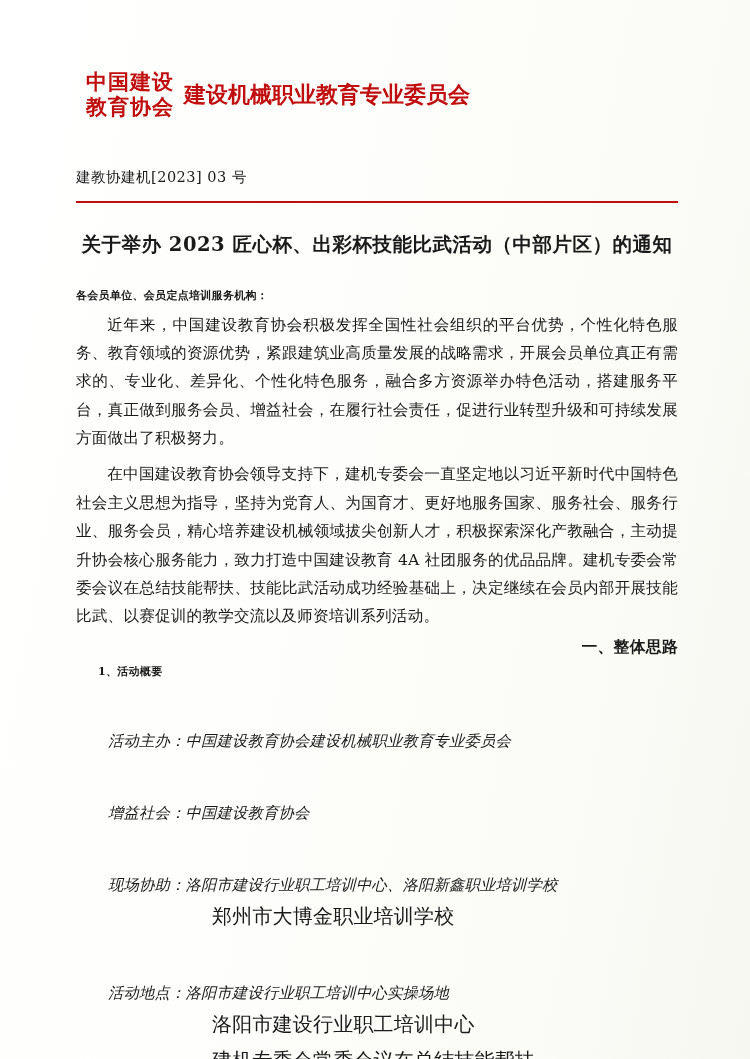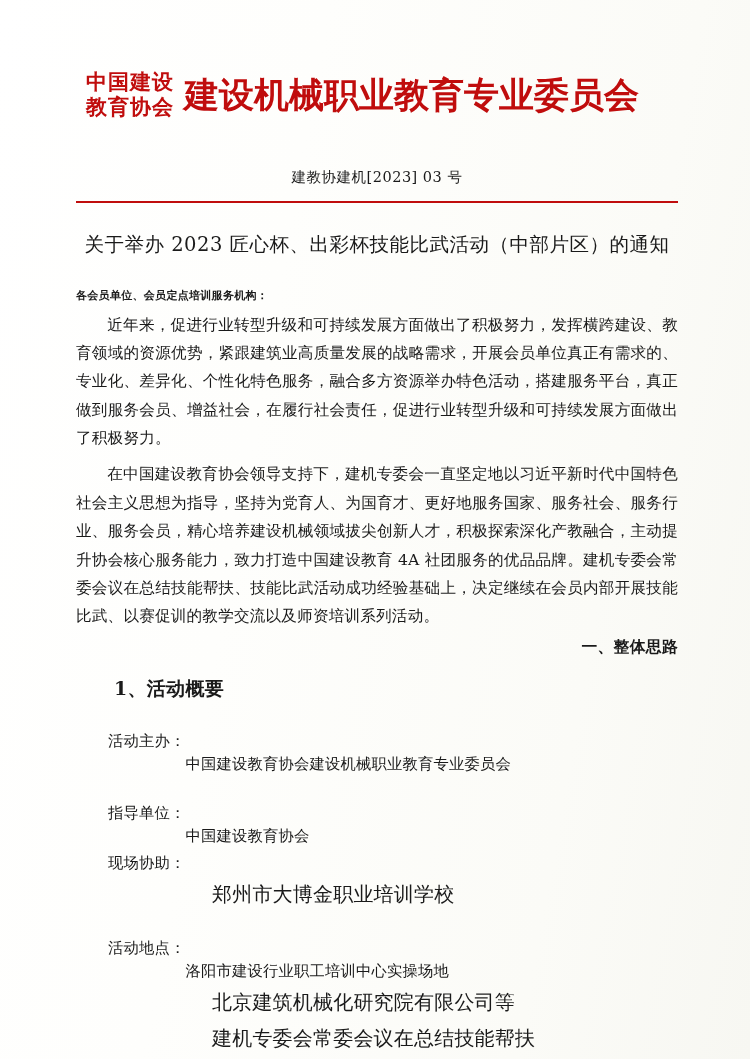--- a/index.html
+++ b/index.html
@@ -48,46 +48,45 @@
     line-height: 1.18;
     letter-spacing: 1px;
     text-align: center;
     white-space: nowrap;
   }
   .assoc-mark .l2 { display: block; }
   .masthead-title {
     color: #c00d0d;
     font-family: "DejaVu Sans", "Liberation Sans", sans-serif;
     font-weight: bold;
-    font-size: 35px;
+    font-size: 22px;
     line-height: 1.1;
     letter-spacing: 0px;
     white-space: nowrap;
   }
 
   
   .doc-number {
-    text-align: center;
     font-size: 14.5px;
     letter-spacing: 0.5px;
     margin-top: 48px;
     font-family: "DejaVu Serif", "Liberation Serif", serif;
   }
   .red-rule {
     margin-top: 14px;
     height: 2px;
     background: #c00d0d;
     width: 100%;
   }
 
   
   .doc-title {
     text-align: center;
     font-size: 19.5px;
-    font-weight: normal;
+    font-weight: bold;
     letter-spacing: 0.5px;
     margin-top: 28px;
     font-family: "DejaVu Serif", "Liberation Serif", serif;
   }
 
   
   .salutation {
     margin-top: 30px;
     font-size: 11px;
     font-weight: bold;
@@ -103,36 +102,37 @@
     letter-spacing: 0.2px;
   }
   .section-head {
     font-size: 15.8px;
     font-weight: bold;
     margin-top: 6px;
     letter-spacing: 0.3px;
     text-align: right;
   }
   .sub-head {
-    font-size: 19px;
-    font-weight: bold;
-    margin-top: 18px;
+    font-size: 11px;
+    font-weight: bold;
+    margin-top: 6px;
     padding-left: 2em;
     letter-spacing: 0.3px;
   }
   .field-list {
     margin-top: 4px;
     padding-left: 2em;
   }
   .field-row {
     display: flex;
-    align-items: center;
+    align-items: flex-end;
     font-size: 15.3px;
     line-height: 1.78;
     letter-spacing: 0.2px;
+    font-style: italic;
   }
   .field-label {
     flex: 0 0 auto;
     white-space: nowrap;
   }
   .field-value {
     flex: 1 1 auto;
     margin-top: 45px;
   }
   .field-cont {
@@ -157,47 +157,48 @@
       <div class="masthead-title">建设机械职业教育专业委员会</div>
     </div>
 
     <div class="doc-number">建教协建机[2023] 03 号</div>
     <div class="red-rule"></div>
 
     <div class="doc-title">关于举办 2023 匠心杯、出彩杯技能比武活动（中部片区）的通知</div>
 
     <div class="salutation">各会员单位、会员定点培训服务机构：</div>
 
-    <p class="body-para">近年来，促进行业转型升级和可持续发展方面做出了积极努力，发挥横跨建设、教育领域的资源优势，紧跟建筑业高质量发展的战略需求，开展会员单位真正有需求的、专业化、差异化、个性化特色服务，融合多方资源举办特色活动，搭建服务平台，真正做到服务会员、增益社会，在履行社会责任，促进行业转型升级和可持续发展方面做出了积极努力。</p>
+    <p class="body-para">近年来，中国建设教育协会积极发挥全国性社会组织的平台优势，个性化特色服务、教育领域的资源优势，紧跟建筑业高质量发展的战略需求，开展会员单位真正有需求的、专业化、差异化、个性化特色服务，融合多方资源举办特色活动，搭建服务平台，真正做到服务会员、增益社会，在履行社会责任，促进行业转型升级和可持续发展方面做出了积极努力。</p>
     <p class="body-para">在中国建设教育协会领导支持下，建机专委会一直坚定地以习近平新时代中国特色社会主义思想为指导，坚持为党育人、为国育才、更好地服务国家、服务社会、服务行业、服务会员，精心培养建设机械领域拔尖创新人才，积极探索深化产教融合，主动提升协会核心服务能力，致力打造中国建设教育 4A 社团服务的优品品牌。建机专委会常委会议在总结技能帮扶、技能比武活动成功经验基础上，决定继续在会员内部开展技能比武、以赛促训的教学交流以及师资培训系列活动。</p>
 
     <div class="section-head">一、整体思路</div>
     <div class="sub-head">1、活动概要</div>
 
     <div class="field-list">
 
       <div class="field-row">
         <span class="field-label">活动主办：</span>
         <span class="field-value">中国建设教育协会建设机械职业教育专业委员会</span>
       </div>
 
       <div class="field-row">
-        <span class="field-label">指导单位：</span>
+        <span class="field-label">增益社会：</span>
         <span class="field-value">中国建设教育协会</span>
       </div>
 
       <div class="field-row">
         <span class="field-label">现场协助：</span>
+        <span class="field-value">洛阳市建设行业职工培训中心、洛阳新鑫职业培训学校</span>
       </div>
       <div class="field-cont">郑州市大博金职业培训学校</div>
 
 
       <div class="field-row">
         <span class="field-label">活动地点：</span>
         <span class="field-value">洛阳市建设行业职工培训中心实操场地</span>
       </div>
-      <div class="field-cont">北京建筑机械化研究院有限公司等</div>
+      <div class="field-cont">洛阳市建设行业职工培训中心</div>
       <div class="field-cont">建机专委会常委会议在总结技能帮扶</div>
 
     </div>
 
   </div>
 </div>
 
 </body></html>

